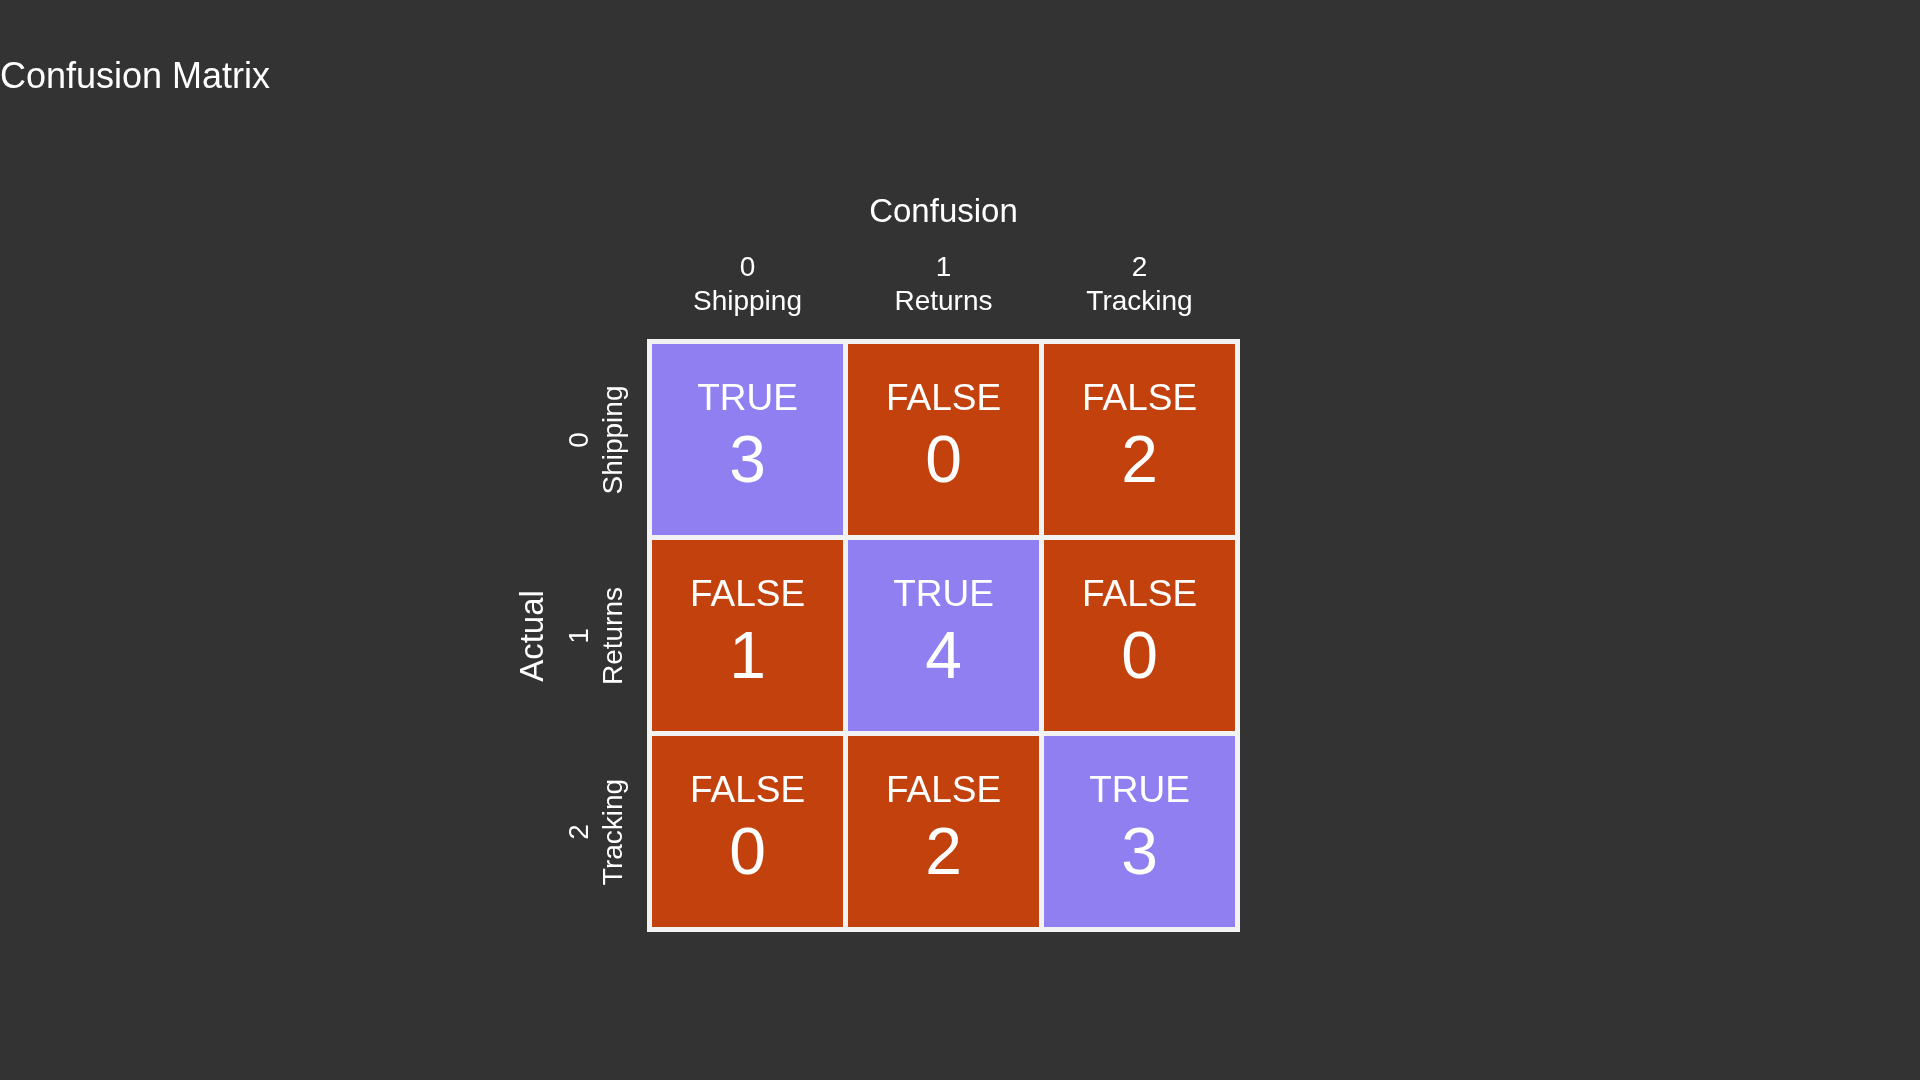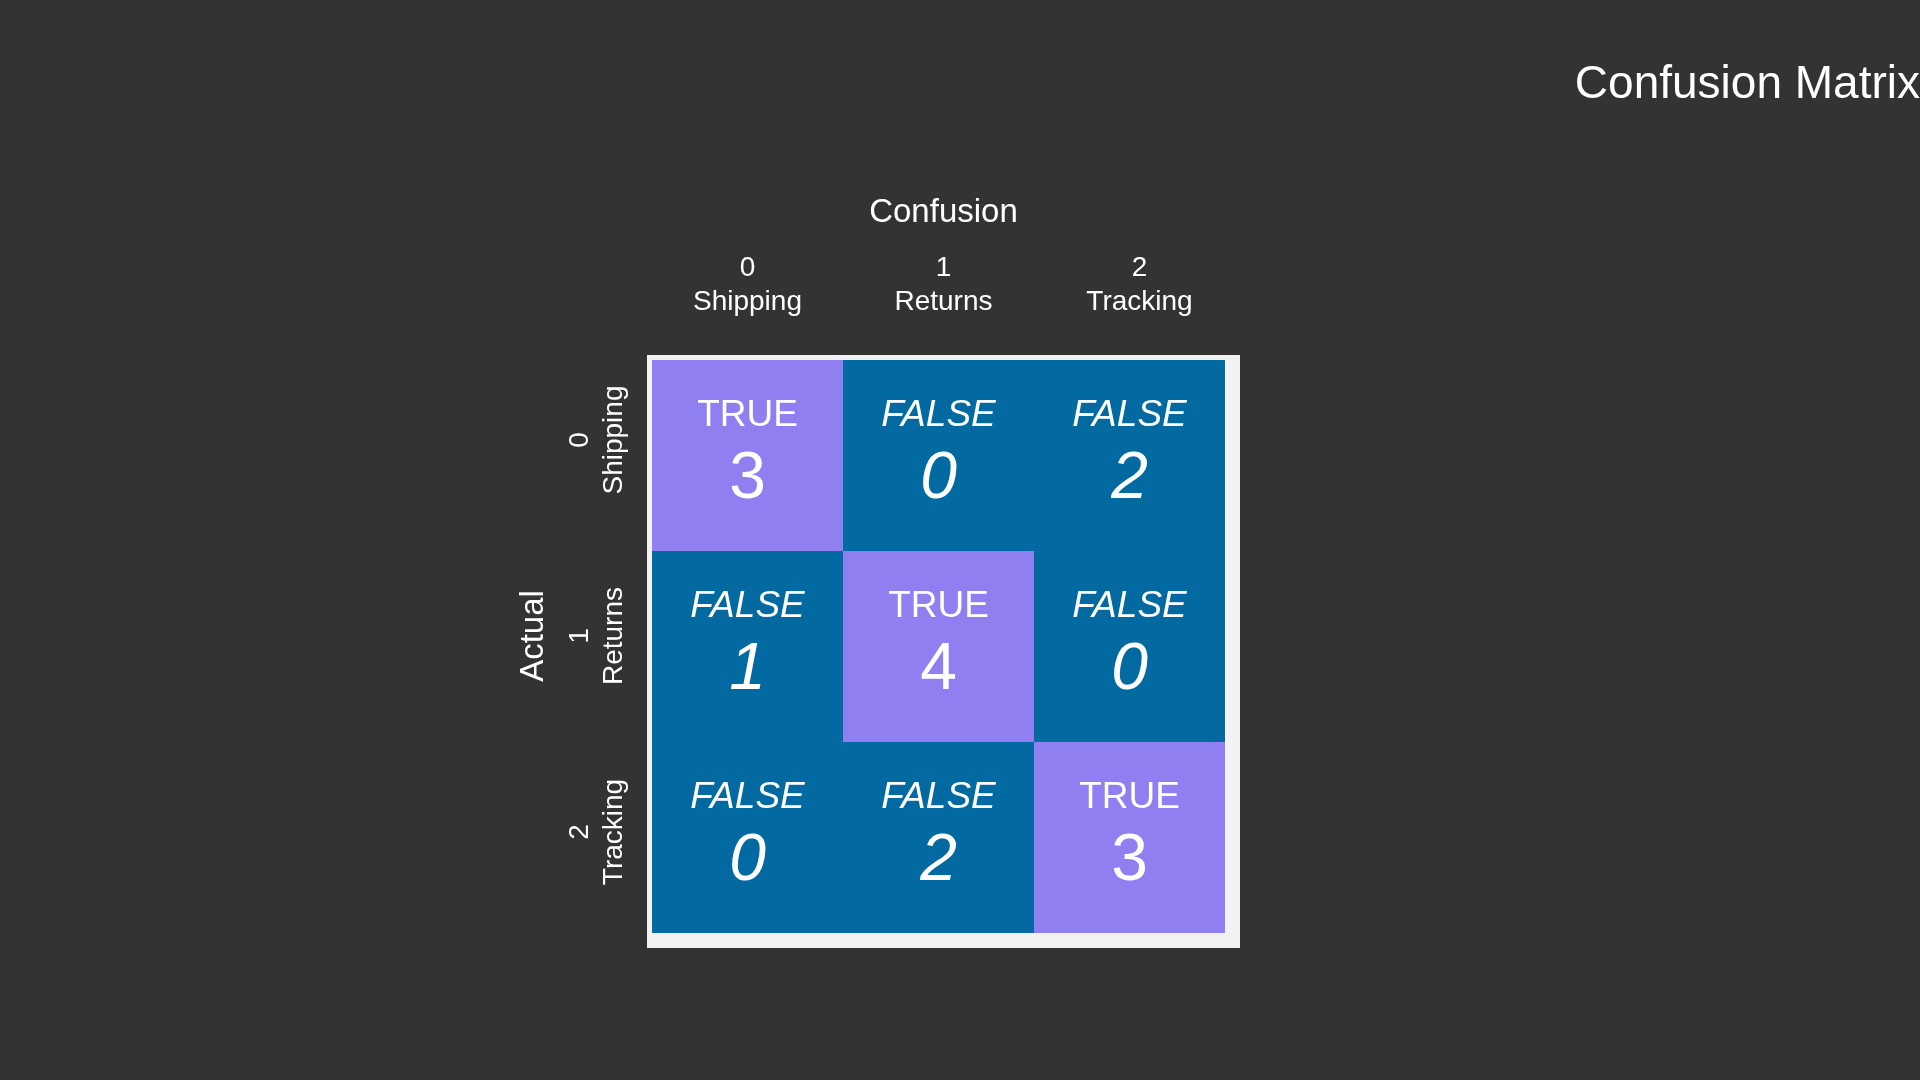--- a/index.html
+++ b/index.html
@@ -1,30 +1,30 @@
 <!DOCTYPE html>
 <html><head>
 <meta charset="utf-8">
 <style>
   html, body { margin:0; padding:0; }
   body {
     width:1920px; height:1080px; background:#333333; position:relative; overflow:hidden;
     font-family: "Liberation Sans", "DejaVu Sans", sans-serif; color:#ffffff;
   }
-  .title { position:absolute; left:0; width:1920px; top:55px; text-align:right; font-size:46px; font-weight:500; }
+  .title { position:absolute; left:0; width:1920px; top:55px; text-align:left; font-size:36px; font-weight:500; }
   .pred-label { position:absolute; left:647px; width:593px; top:192px; text-align:center; font-size:33px; }
   .col-headers { position:absolute; left:652px; top:250px; width:583px; display:flex; gap:5px; }
   .col-header { width:191px; text-align:center; font-size:28px; line-height:34px; }
   .actual-label { position:absolute; left:532px; top:636px; font-size:33px; transform:translate(-50%,-50%) rotate(-90deg); white-space:nowrap; }
   .row-header { position:absolute; left:596px; transform:translate(-50%,-50%) rotate(-90deg); text-align:center; font-size:28px; line-height:34px; white-space:nowrap; }
-  .matrix { position:absolute; left:647px; top:355px; width:583px; height:583px; border:5px solid #f2f2f2; background:#f2f2f2;
-    display:grid; grid-template-columns:191px 191px 191px; grid-template-rows:191px 191px 191px; }
+  .matrix { position:absolute; left:647px; top:339px; width:583px; height:583px; border:5px solid #f2f2f2; background:#f2f2f2;
+    display:grid; grid-template-columns:191px 191px 191px; grid-template-rows:191px 191px 191px; gap:5px; }
   .cell { display:flex; flex-direction:column; align-items:center; justify-content:center; }
   .cell.true { background:#8f7ff0; }
-  .cell.false { background:#0369a1;font-style:italic; }
+  .cell.false { background:#c2410c; }
   .cell .lbl { font-size:37px; line-height:40px; margin-top:-6px; }
   .cell .val { font-size:66px; line-height:74px; margin-top:4px; }
 </style>
 </head>
 <body>
 
 <div class="title">Confusion Matrix</div>
 <div class="pred-label">Confusion</div>
 
 <div class="col-headers">

